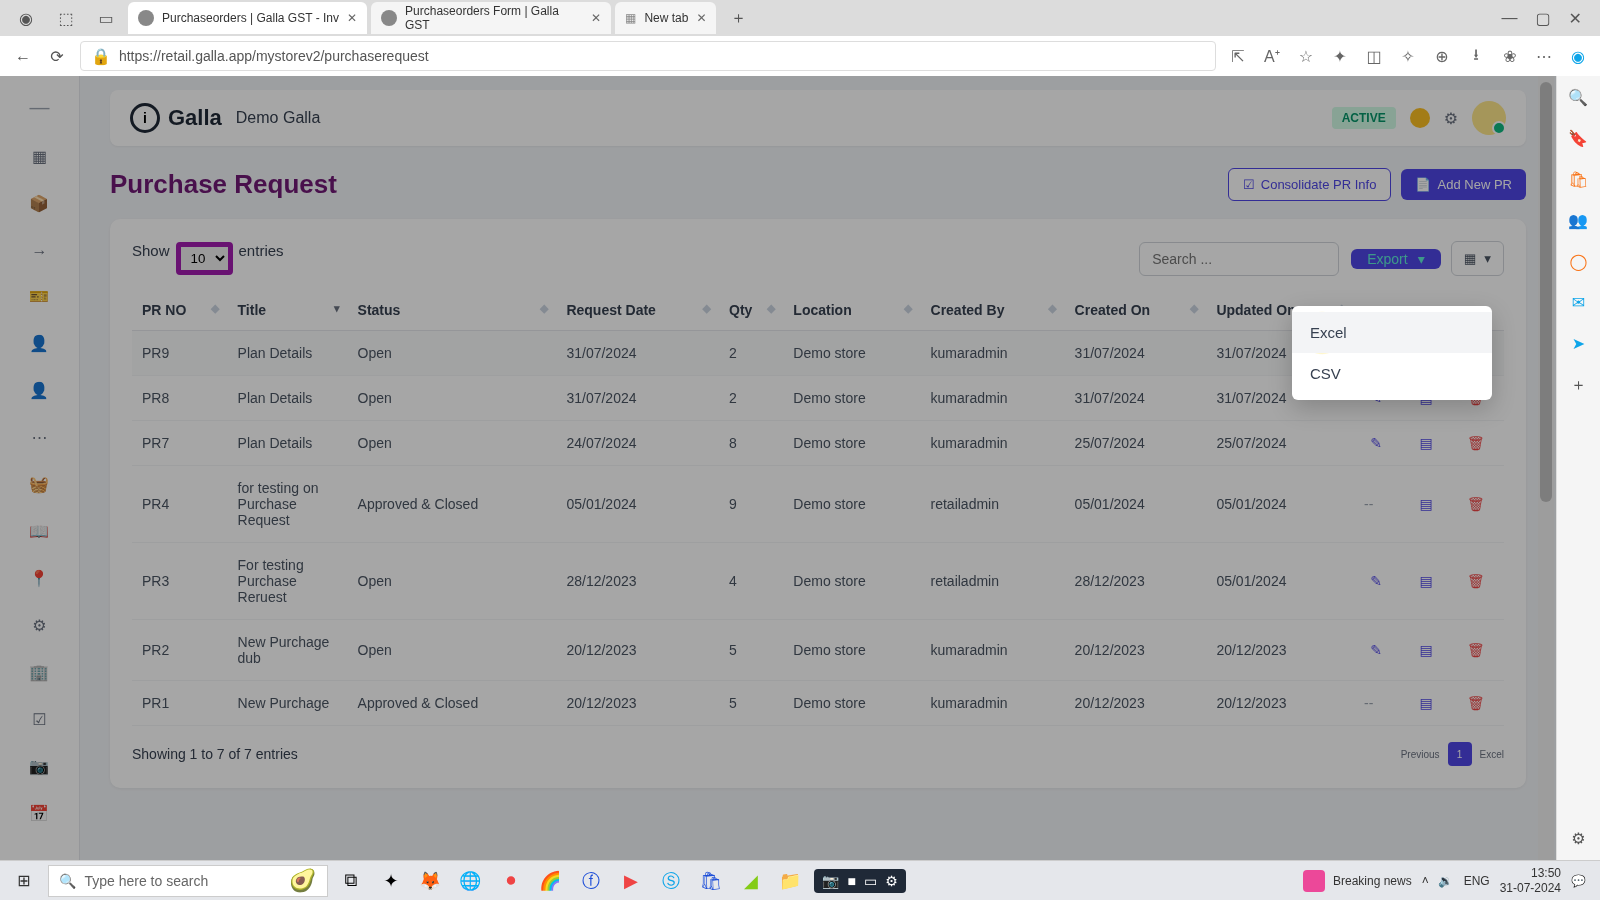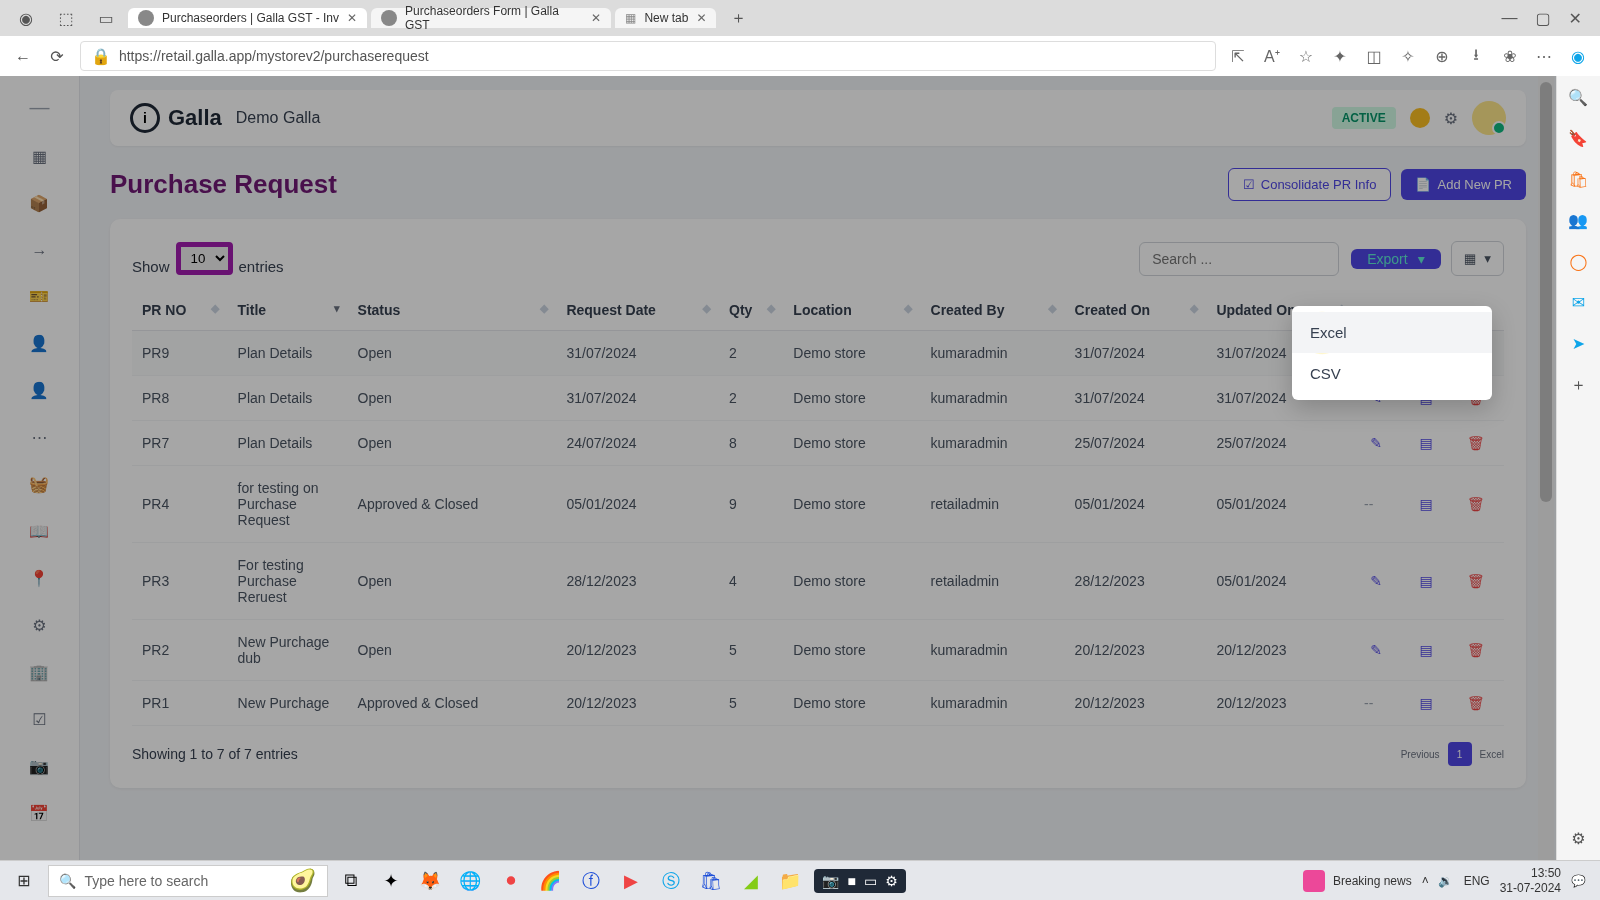--- a/index.html
+++ b/index.html
@@ -2,21 +2,21 @@
 <html><head>
 <meta charset="utf-8">
 <style>
 * { margin: 0; padding: 0; box-sizing: border-box; font-family: 'Segoe UI', Tahoma, sans-serif; }
 body { width: 1600px; height: 900px; overflow: hidden; background: #f0f0f0; position: relative; }
 
 
 .browser-chrome { background: #e8e8e8; border-bottom: 1px solid #ccc; }
 .tab-bar { display: flex; align-items: center; height: 36px; padding: 0 8px; gap: 4px; background: #dcdcdc; }
 .tab-bar .sys-icon { width: 24px; height: 24px; display: flex; align-items: center; justify-content: center; color: #555; margin: 0 6px; }
-.tab { display: flex; align-items: center; background: #f5f5f5; border-radius: 6px 6px 0 0; padding: 6px 10px; font-size: 12px; color: #333; gap: 8px; max-width: 240px; height: 20px; }
+.tab { display: flex; align-items: center; background: #f5f5f5; border-radius: 6px 6px 0 0; padding: 6px 10px; font-size: 12px; color: #333; gap: 8px; max-width: 240px; height: 32px; }
 .tab.active { background: #fff; }
 .tab .favicon { width: 16px; height: 16px; background: #888; border-radius: 50%; flex-shrink: 0; }
 .tab .close { color: #666; cursor: pointer; }
 .tab-bar .win-controls { margin-left: auto; display: flex; gap: 18px; color: #555; padding-right: 10px; }
 .addr-bar { display: flex; align-items: center; height: 40px; padding: 0 12px; gap: 12px; background: #fff; }
 .addr-bar .nav-icon { color: #555; width: 22px; text-align: center; }
 .url-box { flex: 1; display: flex; align-items: center; gap: 8px; background: #fff; border: 1px solid #ddd; border-radius: 4px; padding: 4px 10px; height: 30px; }
 .url-box .lock { color: #888; }
 .url-text { font-size: 14px; color: #555; }
 .addr-right { display: flex; gap: 14px; color: #666; align-items: center; }
@@ -50,21 +50,21 @@
 .avatar::after { content: ''; position: absolute; bottom: 0; right: 0; width: 10px; height: 10px; background: #10b981; border: 2px solid #fff; border-radius: 50%; }
 
 .page-title-row { display: flex; align-items: center; margin: 22px 30px 18px 30px; }
 .page-title { font-size: 26px; font-weight: 700; color: #701a75; }
 .page-title-row .spacer { flex: 1; }
 .btn-outline { border: 1px solid #4f46e5; color: #4f46e5; background: #fff; padding: 8px 14px; border-radius: 6px; font-size: 13px; display: flex; align-items: center; gap: 6px; margin-left: 10px; }
 .btn-primary { background: #4f46e5; color: #fff; border: none; padding: 8px 14px; border-radius: 6px; font-size: 13px; display: flex; align-items: center; gap: 6px; margin-left: 10px; }
 
 .card { background: #fff; margin: 0 30px; border-radius: 10px; padding: 22px; box-shadow: 0 1px 3px rgba(0,0,0,0.06); }
 .card-top { display: flex; align-items: center; margin-bottom: 14px; }
-.show-entries { font-size: 15px; color: #374151; display: flex; align-items: flex-end; gap: 6px; }
+.show-entries { font-size: 15px; color: #374151; display: flex; align-items: flex-start; gap: 6px; }
 .show-entries select { padding: 3px 6px; border: 5px solid #a21caf; border-radius: 4px; }
 .card-top .spacer { flex: 1; }
 .search-box { border: 1px solid #d1d5db; border-radius: 6px; padding: 8px 12px; width: 200px; font-size: 14px; color: #6b7280; }
 .export-btn { background: #4f46e5; color: #5eead4; border: none; padding: 2px 16px; border-radius: 6px; font-size: 14px; margin-left: 12px; display: flex; align-items: center; gap: 10px; }
 .grid-btn { border: 1px solid #d1d5db; background: #fff; color: #4b5563; padding: 9px 12px; border-radius: 6px; margin-left: 10px; display: flex; align-items: center; gap: 8px; }
 
 table { width: 100%; border-collapse: collapse; font-size: 14px; }
 thead th { text-align: left; padding: 12px 10px; color: #374151; font-weight: 600; border-bottom: 1px solid #e5e7eb; position: relative; }
 thead th .sort { color: #cbd5e1; font-size: 11px; position: absolute; right: 8px; }
 tbody td { padding: 14px 10px; color: #4b5563; border-bottom: 1px solid #f3f4f6; vertical-align: middle; }

